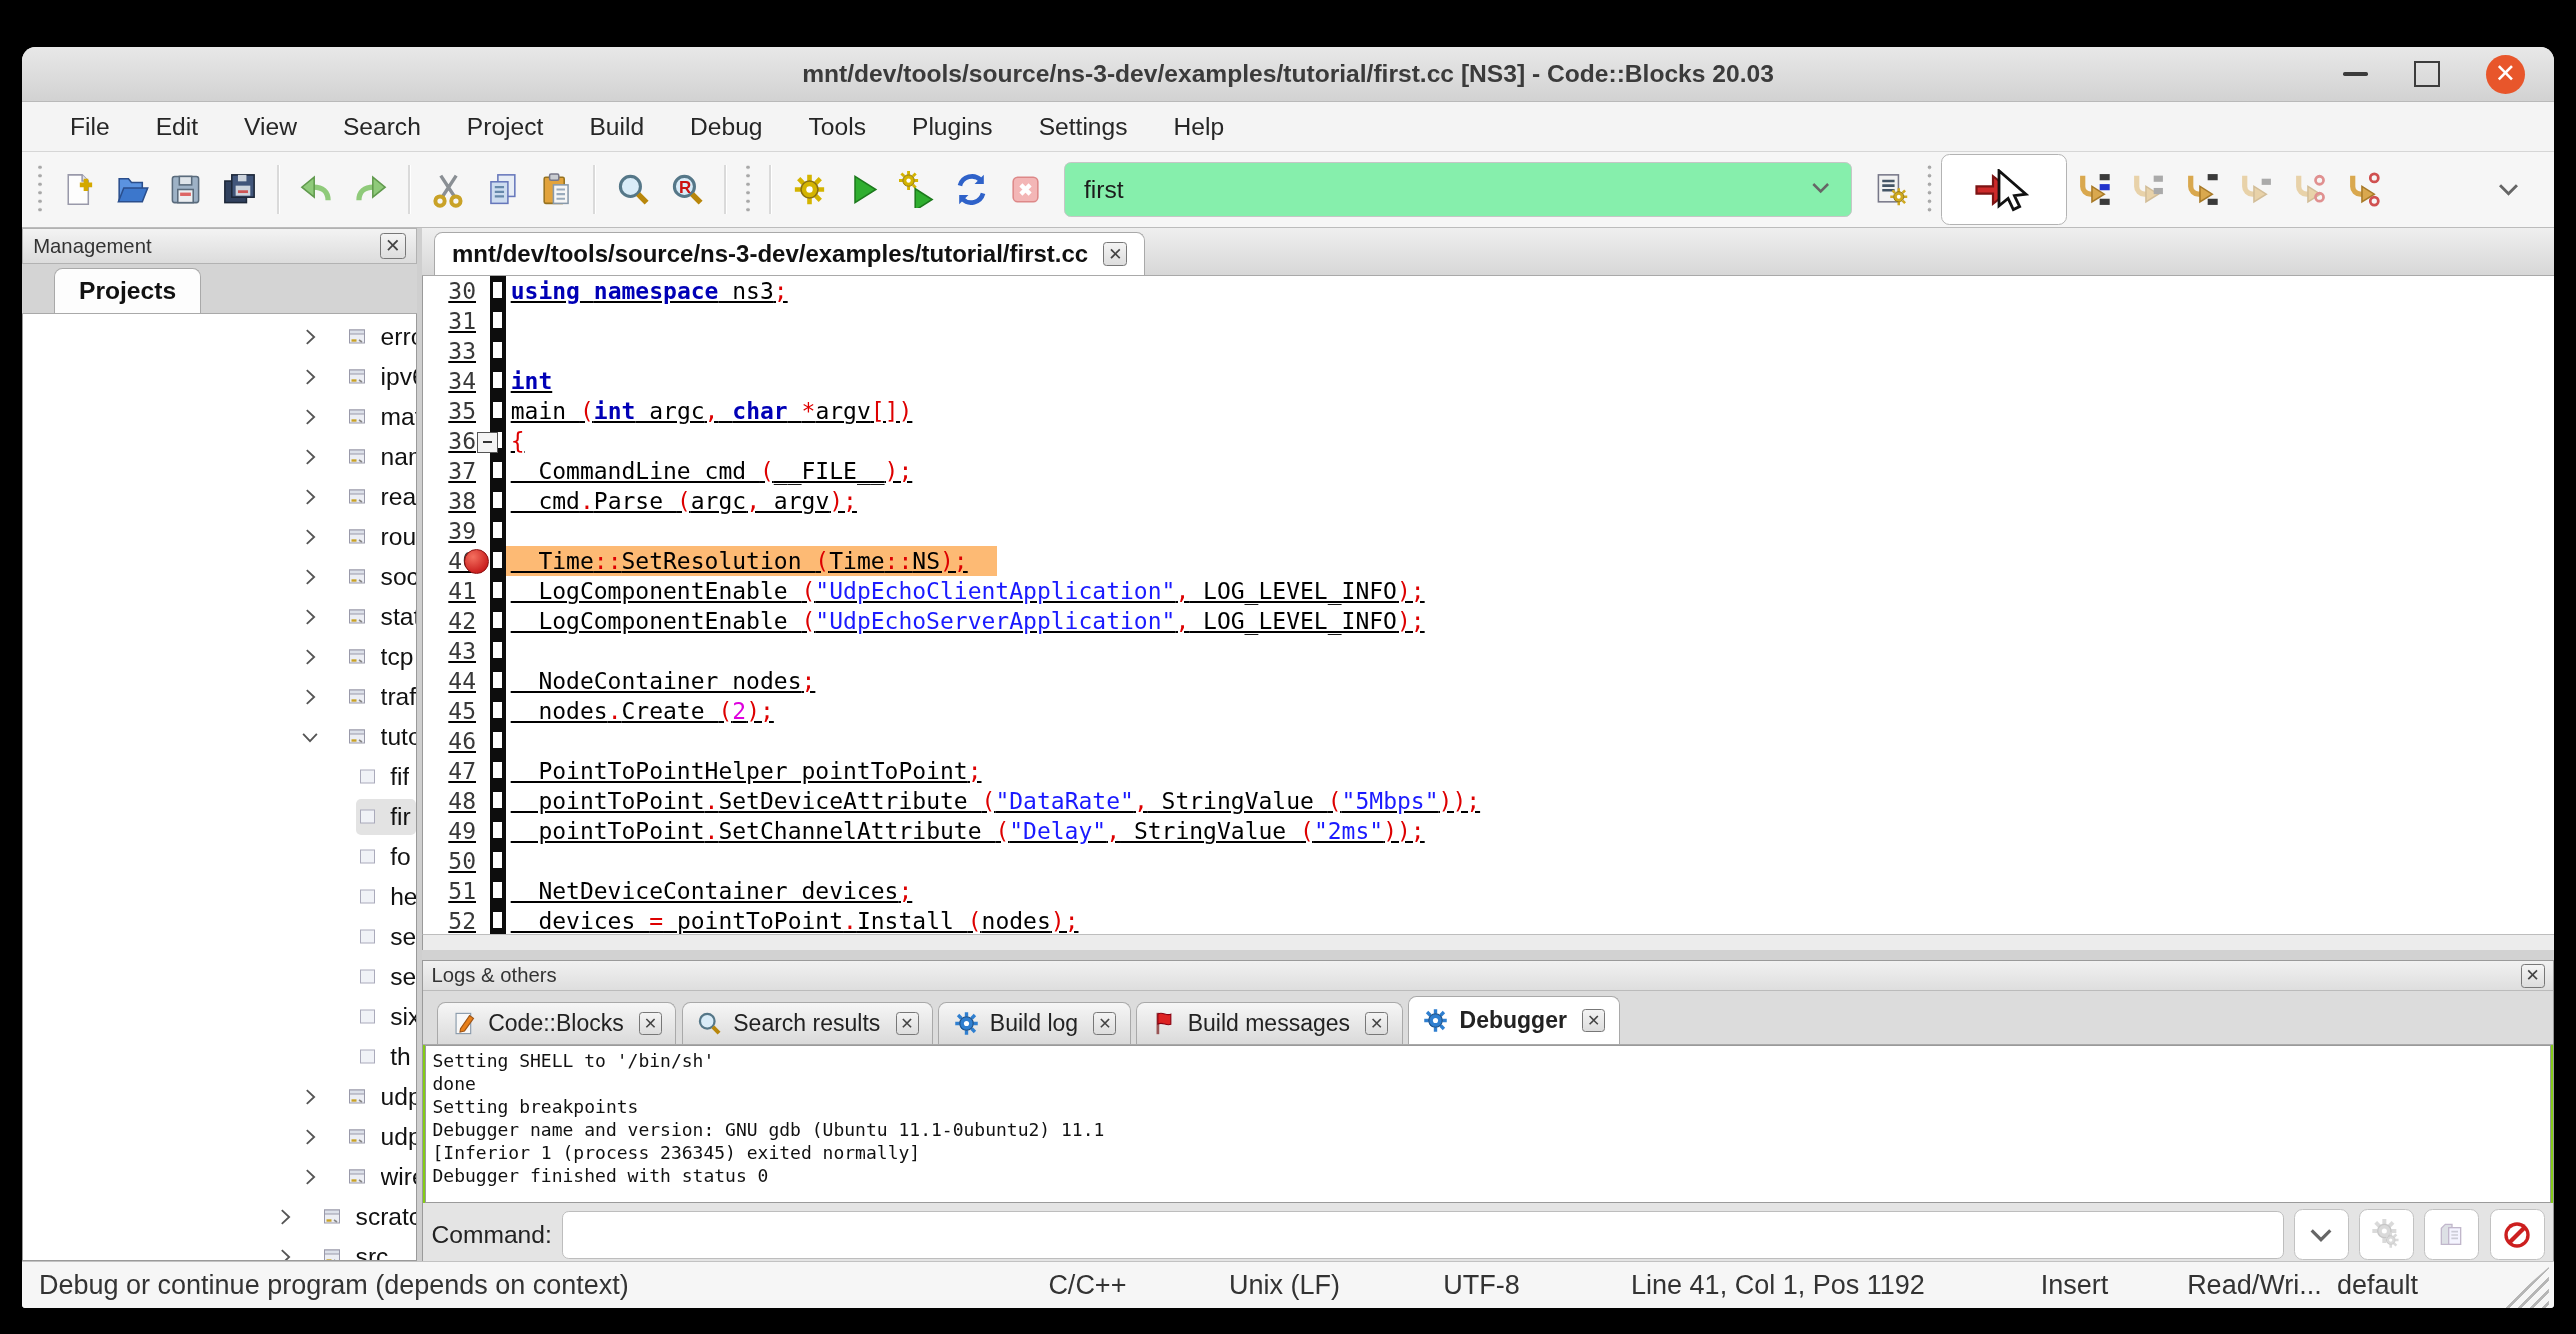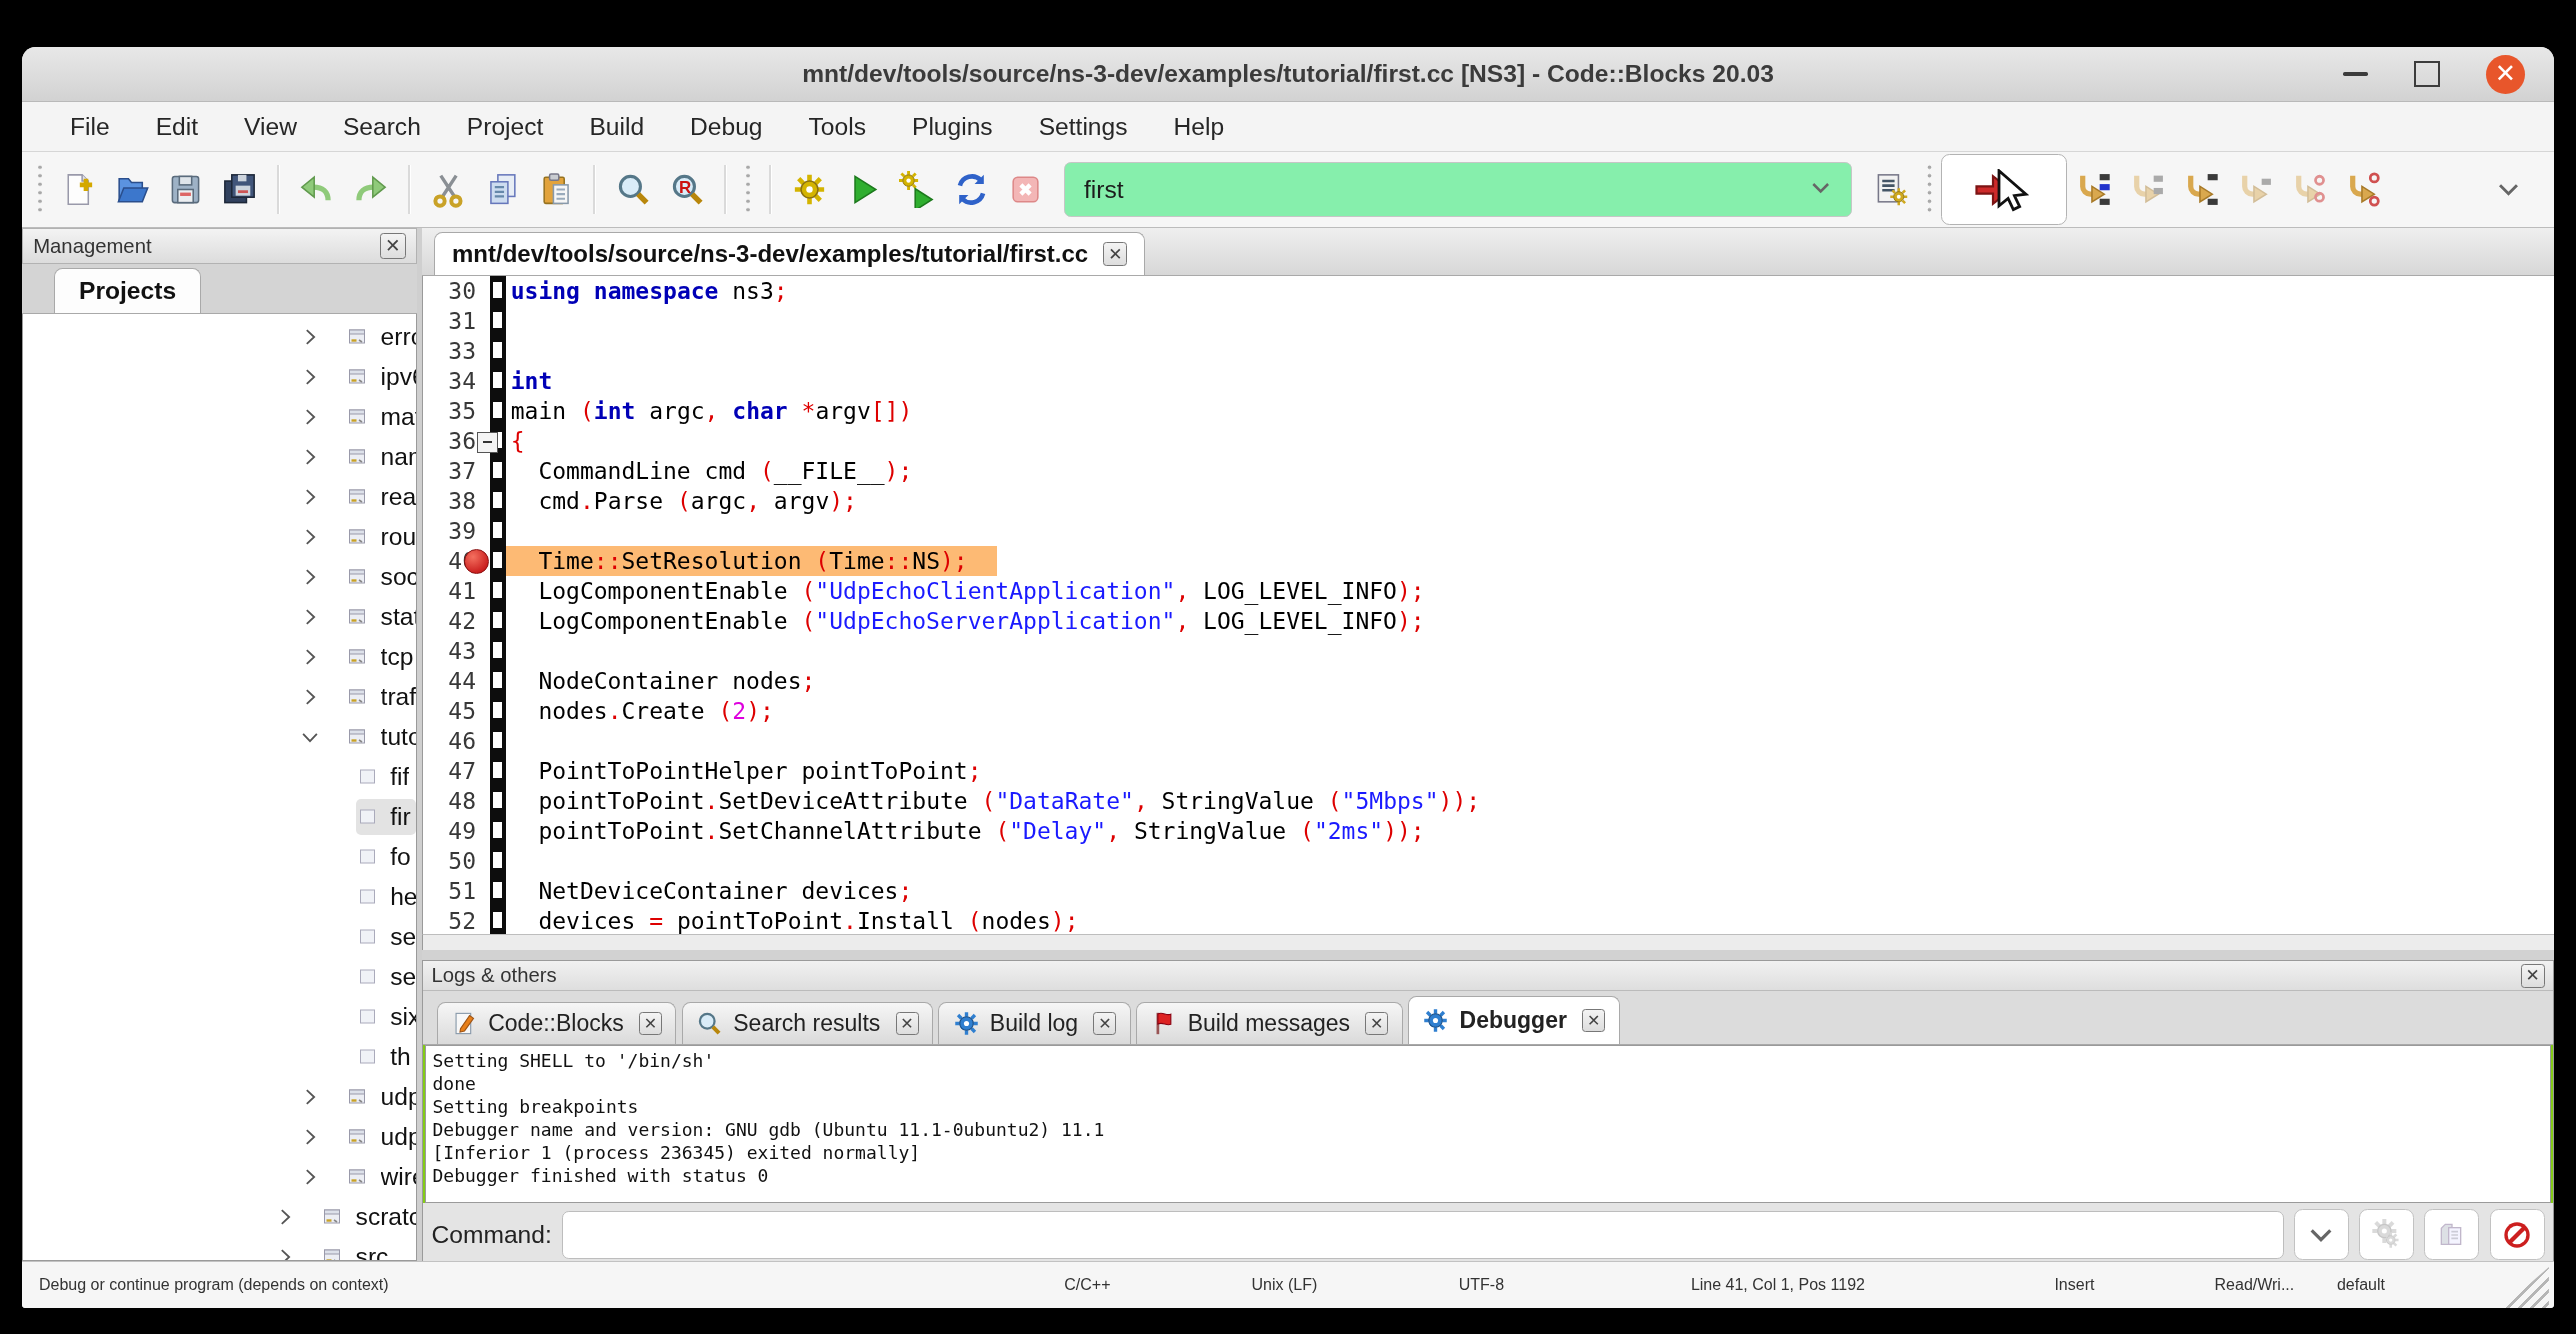--- a/index.html
+++ b/index.html
@@ -58,21 +58,21 @@
   .tr-label{overflow:hidden;}
   .tr-sel{background:#e3e3e3;border-radius:5.1px;display:flex;align-items:center;flex:1;height:36px;}
   
   .rightcol{flex:1;display:flex;flex-direction:column;min-width:0;}
   .editor{height:722px;flex:0 0 auto;display:flex;flex-direction:column;min-width:0;background:#d8d8d8;}
   .ed-tabstrip{height:47px;flex:0 0 auto;background:linear-gradient(#efefef,#d7d7d7);display:flex;align-items:flex-end;
     padding-left:12px;border-bottom:1.7px solid #a9a9a9;}
   .ed-tab{height:42px;background:#fff;border:1.7px solid #a9a9a9;border-bottom:none;border-radius:8.5px 8.5px 0 0;
     padding:0 17px;display:flex;align-items:center;gap:15.2px;font-size:24px;font-weight:bold;color:#111;}
   .ed-tab .xbox{width:22px;height:22px;font-size:17px;}
-  .code-area{flex:1;background:#fff;overflow:hidden;border-left:1.7px solid #9a9a9a;position:relative;}
+  .code-area{flex:1;background:#fff;overflow:hidden;border-left:1.7px solid #9a9a9a;position:relative;text-decoration:underline;}
   .code-row{height:30px;display:flex;align-items:stretch;position:relative;font-family:"DejaVu Sans Mono","Liberation Mono",monospace;
     font-size:23px;line-height:30px;white-space:pre;}
   .ln{width:53px;flex:0 0 auto;text-align:right;padding-right:6.8px;color:#383838;}
   .lngap{width:6.8px;flex:0 0 auto;}
   .mg{width:16px;flex:0 0 auto;background:#0d0d0d;position:relative;}
   .mg::after{content:'';position:absolute;left:3.4px;right:3.4px;top:6px;bottom:7.6px;background:#fff;}
   .codeline{padding:0 29px 0 5.1px;}
   .codeline.hl{background:#fdba74;}
   .tok-k{color:#0000b6;font-weight:bold;}
   .tok-s{color:#1a1aff;}
@@ -102,21 +102,21 @@
     font-family:"DejaVu Sans Mono","Liberation Mono",monospace;font-size:18px;line-height:23px;color:#111;padding:2.5px 6.8px;}
   .cmd-row{height:63px;flex:0 0 auto;display:flex;align-items:center;padding:0 8.5px;gap:10.2px;background:#e4e4e4;}
   .cmd-label{font-size:24.6px;color:#222;}
   .cmd-input{flex:1;height:46px;background:#fff;border:1.7px solid #bdbdbd;border-radius:6.8px;font-size:23px;padding:0 13.5px;
     font-family:"Liberation Sans",sans-serif;}
   .cmd-btn{width:53px;height:49px;background:#fff;border:1.7px solid #c2c2c2;border-radius:8.5px;
     display:flex;align-items:center;justify-content:center;}
   .cmd-btn svg{width:32px;height:32px;}
   
   .statusbar{height:46px;flex:0 0 auto;background:#f6f6f6;border-top:1.7px solid #c2c2c2;display:flex;align-items:center;
-    font-size:16px;color:#333;}
+    font-size:27px;color:#333;}
   .status-item{display:flex;align-items:center;justify-content:center;height:100%;white-space:nowrap;}
   .status-item:nth-child(1){flex:1;justify-content:flex-start;padding-left:17px;}
   .status-item:nth-child(2){width:195px;}
   .status-item:nth-child(3){width:199px;}
   .status-item:nth-child(4){width:195px;}
   .status-item:nth-child(5){width:398px;}
   .status-item:nth-child(6){width:195px;}
   .status-item:nth-child(7){width:165px;}
   .status-item:nth-child(8){width:165px;justify-content:flex-start;}
   .resize-grip{width:47px;height:41px;margin-right:5.1px;align-self:flex-end;

